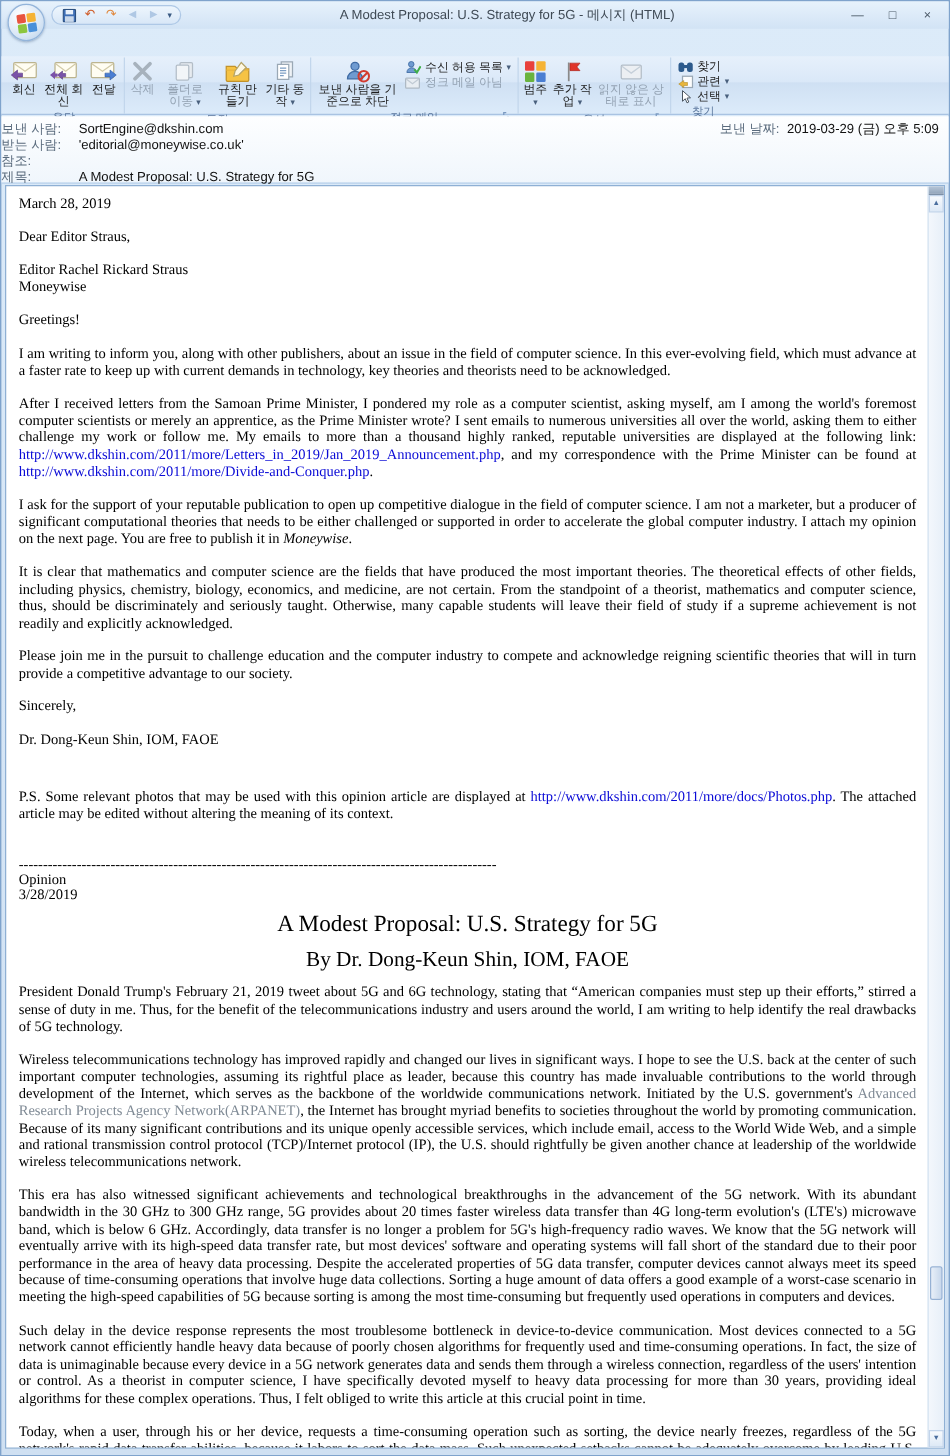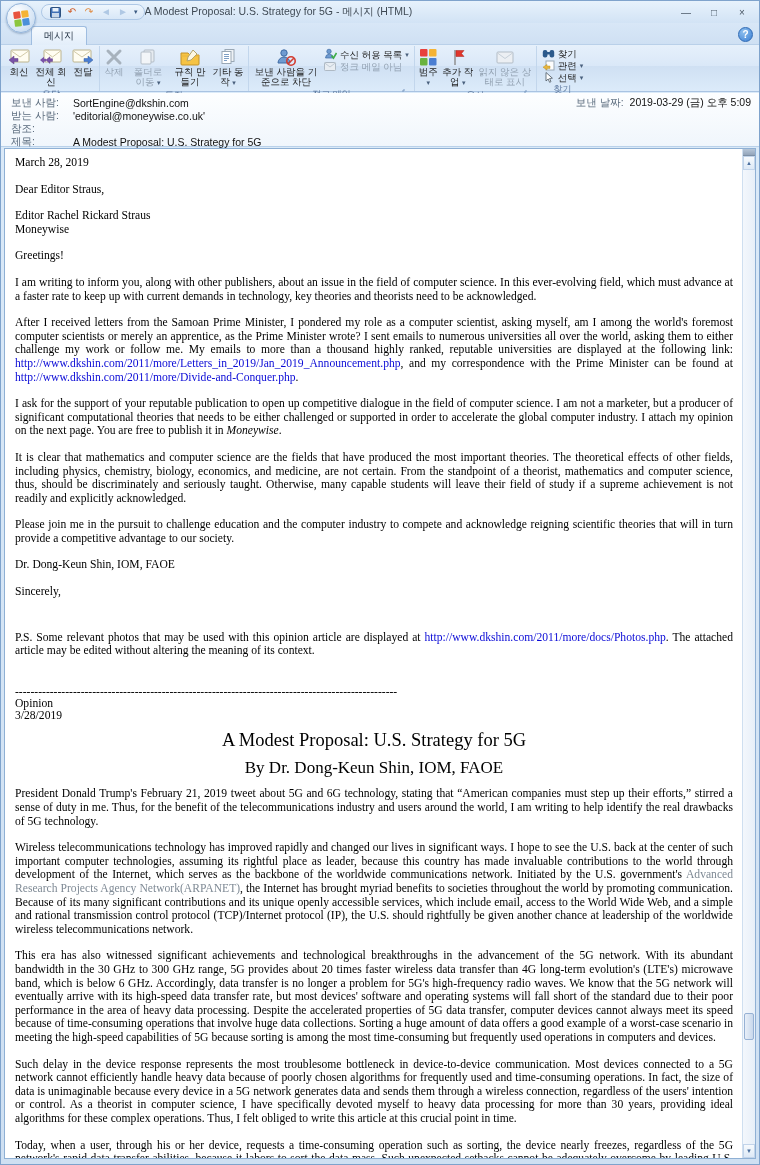--- a/index.html
+++ b/index.html
@@ -21,21 +21,21 @@
   .office-logo{display:grid;grid-template-columns:7px 7px;grid-template-rows:7px 7px;gap:1px;transform:rotate(-8deg);}
   .office-logo span{display:block;border-radius:1px;}
   .qat{margin-left:40px;display:flex;align-items:center;gap:3px;
     background:linear-gradient(#eef6fd,#d8e7f7);border:1px solid #aec8e6;border-radius:9px;
     padding:1px 6px;height:16px;}
   .qat .qbtn{width:14px;height:13px;display:flex;align-items:center;justify-content:center;font-size:10px;line-height:10px;}
   .qat .faded{color:#afc8e4;}
   .undoglyph{color:#cf5c28;font-size:11px;}
   .redoglyph{color:#e08a40;font-size:11px;}
   .qat-drop{font-size:7px;color:#3a5a82;margin-left:1px;}
-  .title-text{flex:1;text-align:left;font-size:10.5px;color:#3f4a55;white-space:nowrap;overflow:hidden;}
+  .title-text{flex:1;text-align:center;font-size:10.5px;color:#3f4a55;white-space:nowrap;overflow:hidden;}
   .win-controls{display:flex;gap:6px;margin-right:6px;margin-left:8px;}
   .win-controls .wbtn{width:22px;height:15px;display:flex;align-items:center;justify-content:center;
     font-size:10px;color:#4a5866;border-radius:2px;}
   
   .tabrow{position:absolute;left:0;top:22px;right:0;height:22px;
     background:linear-gradient(#d8e7f7,#cfe0f3);border-bottom:1px solid #b9d0e9;}
   .tab{position:absolute;left:30px;top:3px;height:19px;padding:0 12px;
     background:linear-gradient(#f5fafe,#e3eefa);
     border:1px solid #9fbde0;border-bottom:none;border-radius:3px 3px 0 0;
     font-size:10px;display:flex;align-items:center;color:#2b3a4a;}
@@ -56,21 +56,21 @@
   .icon{display:flex;align-items:center;justify-content:center;}
   .smallcol{display:flex;flex-direction:column;justify-content:flex-start;gap:1px;padding-top:1px;}
   .smallbtn{display:flex;align-items:center;gap:3px;font-size:9.5px;line-height:11px;padding:0 3px;border-radius:2px;color:#1e1e1e;cursor:default;white-space:nowrap;}
   .drop{font-size:7px;color:#49607d;}
   .glabel{height:12px;display:flex;align-items:center;justify-content:center;gap:2px;
     font-size:9px;color:#5a769c;position:relative;padding:0 8px;}
   .launcher{position:absolute;right:1px;bottom:2px;width:9px;height:9px;}
   
   .headers{position:absolute;left:0;top:92px;right:0;height:54px;
     background:linear-gradient(#fdfeff,#f0f6fc);
-    border-bottom:1px solid #b9d1ea;font-size:10.5px;padding:3px 8px 0 10px;}
+    border-bottom:1px solid #b9d1ea;font-size:10.5px;padding:3px 8px 0 0;}
   .hrow{display:flex;height:13px;align-items:center;}
   .hlabel{width:62px;color:#5a6b7d;flex:none;}
   .hvalue{color:#111;}
   .sent{margin-left:auto;display:flex;gap:6px;}
   .sent .hlabel{width:auto;}
   
   .bodywrap{position:absolute;left:3px;right:3px;top:147px;bottom:5px;
     background:#fff;border:1px solid #8fb0d4;}
   .message-body{position:absolute;left:0;top:0;right:13px;bottom:0;overflow:hidden;
     padding:7px 9px 0 10px;
@@ -127,24 +127,20 @@
       <span class="qat-drop">▾</span>
     </div>
     <div class="title-text">A Modest Proposal: U.S. Strategy for 5G - 메시지 (HTML)</div>
     <div class="win-controls">
       <span class="wbtn">—</span>
       <span class="wbtn">□</span>
       <span class="wbtn">×</span>
     </div>
   </div>
 
-  <div class="tabrow">
-    <div class="tab">메시지</div>
-    <div class="help-btn">?</div>
-  </div>
 
   <div class="ribbon">
 
     <div class="rgroup">
       <div class="rbuttons">
         <div class="bigbtn">
           <span class="icon">
             <svg width="24" height="19" viewBox="0 0 24 19">
                 <rect x="4" y="2" width="18" height="12" rx="1" fill="#fffdf2" stroke="#bcb48e"></rect>
                 <path d="M4.5 3 L13 9 L21.5 3" fill="none" stroke="#d2caa8"></path>
@@ -384,23 +380,23 @@
       <p>I am writing to inform you, along with other publishers, about an issue in the field of computer science. In this ever-evolving field, which must advance at a faster rate to keep up with current demands in technology, key theories and theorists need to be acknowledged.</p>
 
       <p><span>After I received letters from the Samoan Prime Minister, I pondered my role as a computer scientist, asking myself, am I among the world's foremost computer scientists or merely an apprentice, as the Prime Minister wrote? I sent emails to numerous universities all over the world, asking them to either challenge my work or follow me. My emails to more than a thousand highly ranked, reputable universities are displayed at the following link: </span><a class="link">http://www.dkshin.com/2011/more/Letters_in_2019/Jan_2019_Announcement.php</a><span>, and my correspondence with the Prime Minister can be found at </span><a class="link">http://www.dkshin.com/2011/more/Divide-and-Conquer.php</a><span>.</span></p>
 
       <p><span>I ask for the support of your reputable publication to open up competitive dialogue in the field of computer science. I am not a marketer, but a producer of significant computational theories that needs to be either challenged or supported in order to accelerate the global computer industry. I attach my opinion on the next page. You are free to publish it in </span><i>Moneywise</i><span>.</span></p>
 
       <p>It is clear that mathematics and computer science are the fields that have produced the most important theories. The theoretical effects of other fields, including physics, chemistry, biology, economics, and medicine, are not certain. From the standpoint of a theorist, mathematics and computer science, thus, should be discriminately and seriously taught. Otherwise, many capable students will leave their field of study if a supreme achievement is not readily and explicitly acknowledged.</p>
 
       <p>Please join me in the pursuit to challenge education and the computer industry to compete and acknowledge reigning scientific theories that will in turn provide a competitive advantage to our society.</p>
 
+      <p class="noj">Sincerely,</p>
+
       <p class="noj">Dr. Dong-Keun Shin, IOM, FAOE</p>
-
-      <p class="noj">Sincerely,</p>
 
       <p class="ps"><span>P.S. Some relevant photos that may be used with this opinion article are displayed at </span><a class="link">http://www.dkshin.com/2011/more/docs/Photos.php</a><span>. The attached article may be edited without altering the meaning of its context.</span></p>
 
       <div class="divider">----------------------------------------------------------------------------------------------------</div>
 
       <div class="art">
         <div class="kicker"><span>Opinion</span><br><span>3/28/2019</span></div>
 
         <div class="art-title">A Modest Proposal: U.S. Strategy for 5G</div>
         <div class="art-byline">By Dr. Dong-Keun Shin, IOM, FAOE</div>

